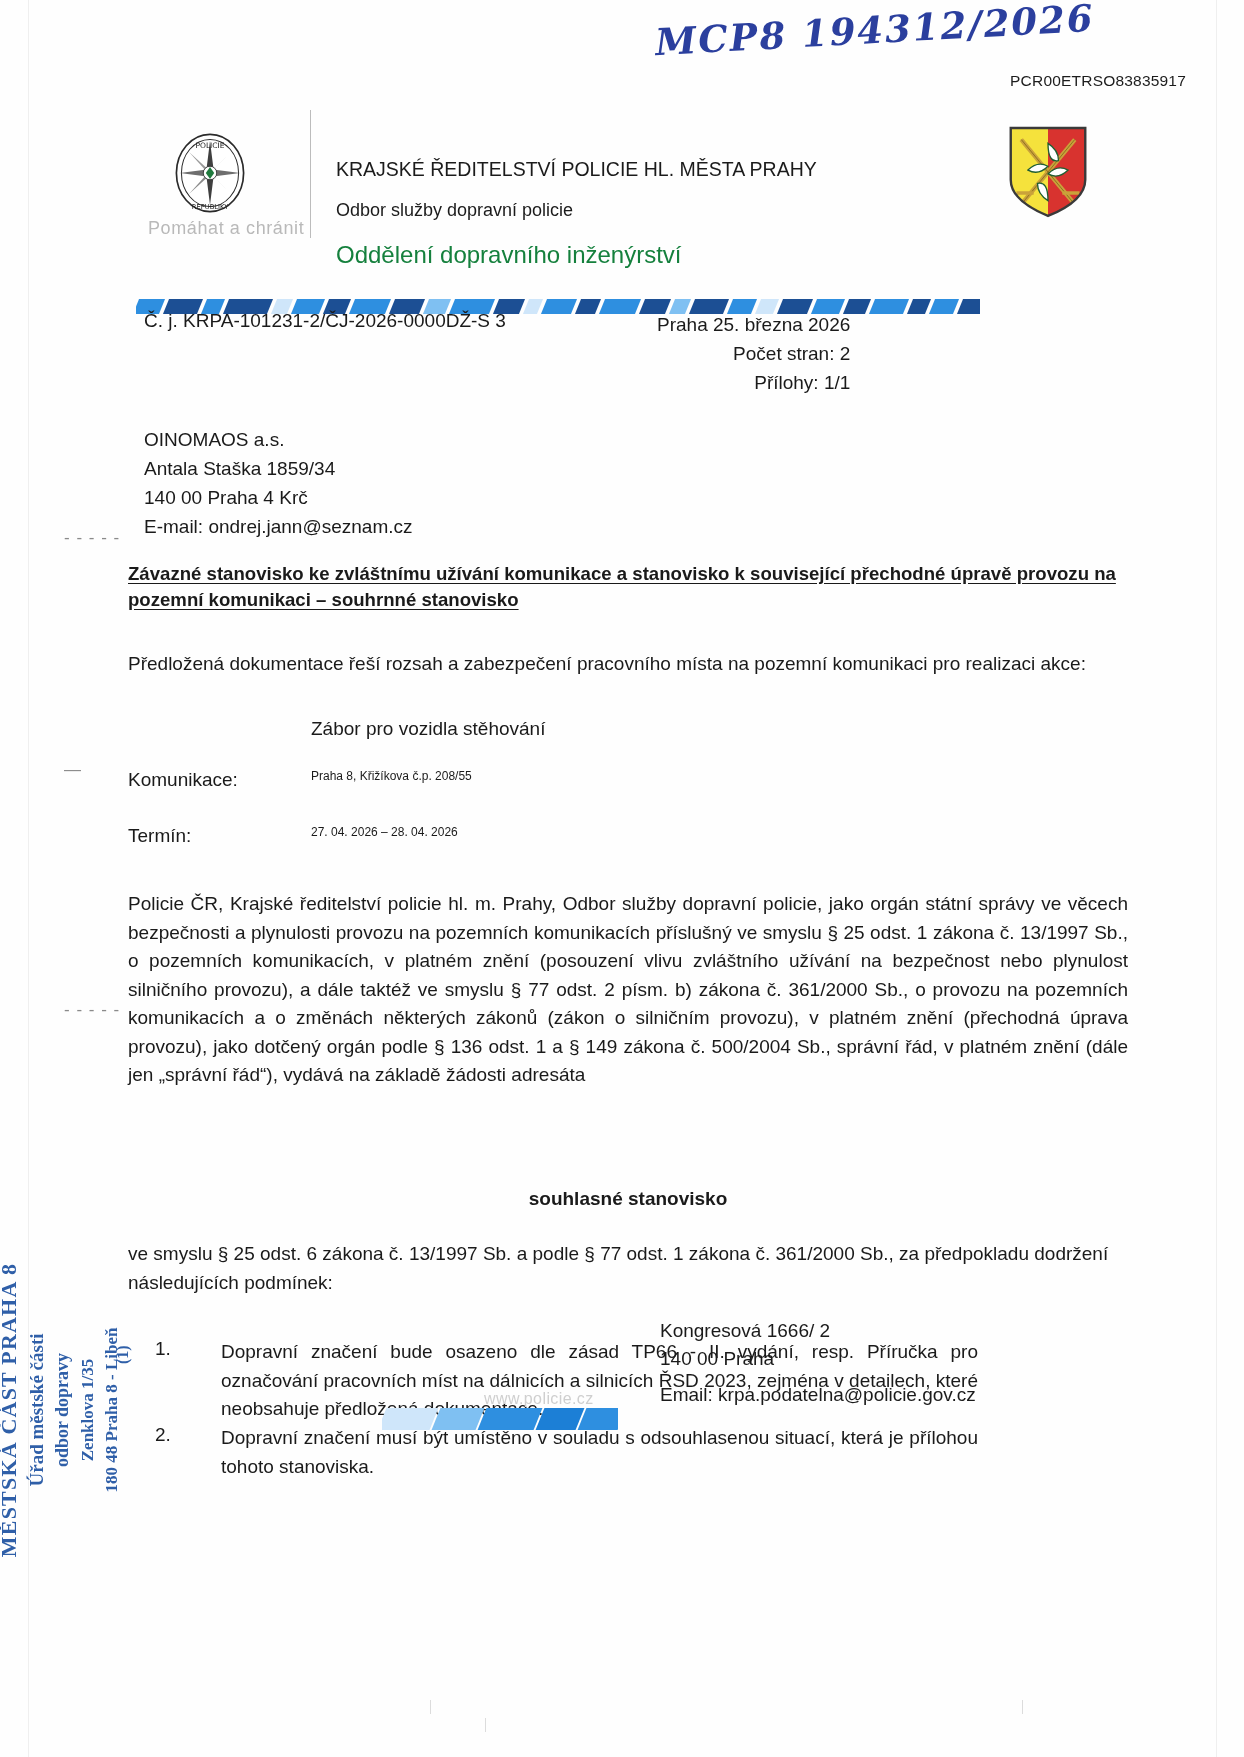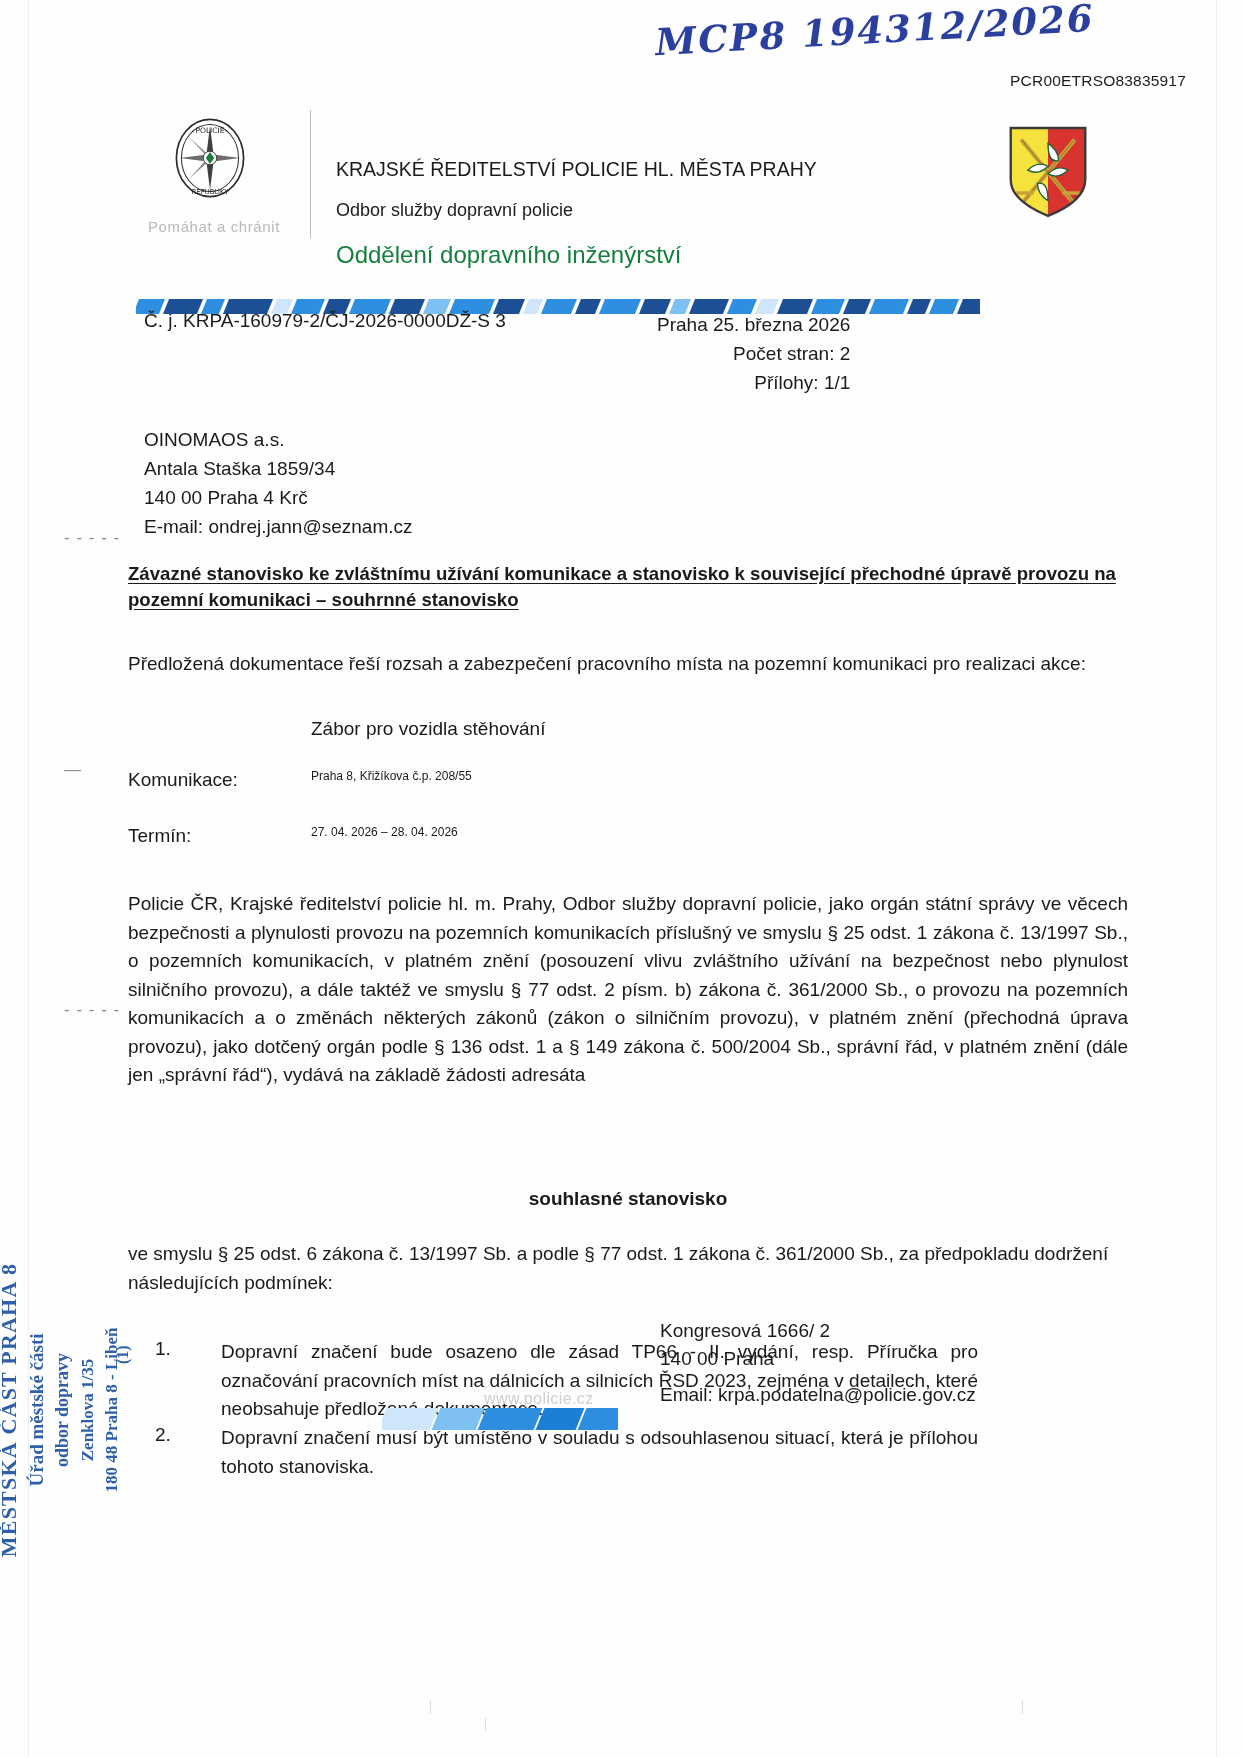--- a/index.html
+++ b/index.html
@@ -49,29 +49,29 @@
   .header {
     position: absolute;
     left: 0;
     top: 110px;
     width: 1244px;
     height: 150px;
   }
   .emblem {
     position: absolute;
     left: 168px;
-    top: 6px;
+    top: 21px;
     width: 84px;
     height: 84px;
   }
   .motto {
     position: absolute;
     left: 148px;
     top: 108px;
-    font-size: 15px;
+    font-size: 18px;
     color: #b9b9b9;
     letter-spacing: 0.6px;
     white-space: nowrap;
   }
   .hdr-divider {
     position: absolute;
     left: 310px;
     top: 0px;
     width: 1px;
     height: 128px;
@@ -445,21 +445,21 @@
     <i style="left:622px;width:18px;background:#cfe6fa;"></i>
     <i style="left:644px;width:30px;background:#1c4f94;"></i>
     <i style="left:678px;width:28px;background:#2e8fe0;"></i>
     <i style="left:710px;width:22px;background:#1c4f94;"></i>
     <i style="left:736px;width:34px;background:#2e8fe0;"></i>
     <i style="left:774px;width:18px;background:#1c4f94;"></i>
     <i style="left:796px;width:24px;background:#2e8fe0;"></i>
     <i style="left:824px;width:24px;background:#1c4f94;"></i>
   </div>
 
-  <div class="ref-no">Č. j. KRPA-160979-2/ČJ-2026-0000DŽ-S 3</div>
+  <div class="ref-no">Č. j. KRPA-101231-2/ČJ-2026-0000DŽ-S 3</div>
   <div class="date-block">
     <div>Praha 25. března 2026</div>
     <div>Počet stran: 2</div>
     <div>Přílohy: 1/1</div>
   </div>
 
   <div class="addressee">
     <div>OINOMAOS a.s.</div>
     <div>Antala Staška 1859/34</div>
     <div>140 00 Praha 4 Krč</div>

